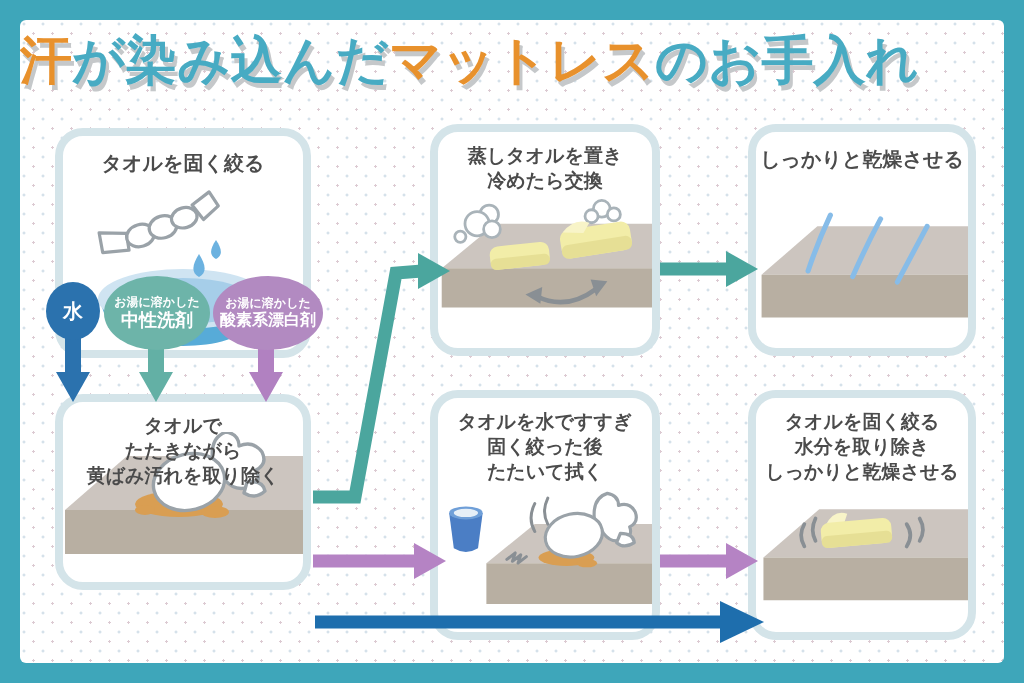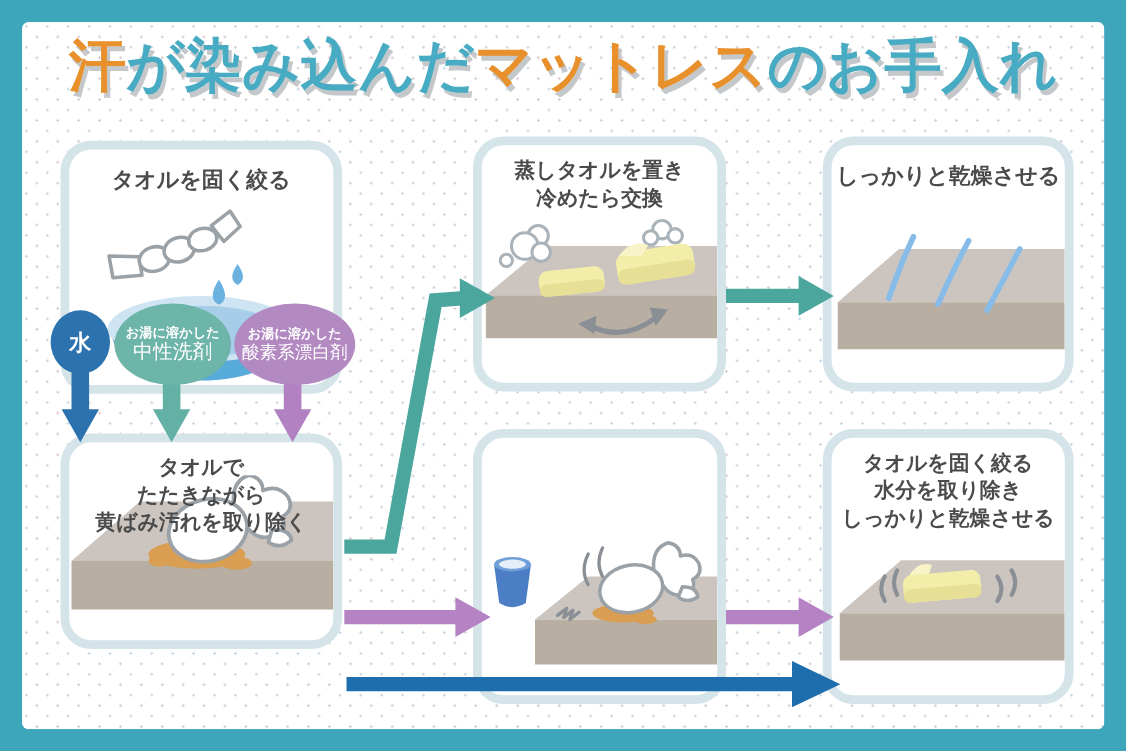--- a/index.html
+++ b/index.html
@@ -5,21 +5,21 @@
   html,body{margin:0;padding:0;}
   body{width:1024px;height:683px;font-family:"DejaVu Sans","Liberation Sans",sans-serif;}
   .frame{position:relative;width:1024px;height:683px;background:#3ea6ba;}
   .canvas{position:absolute;left:20px;top:20px;width:984px;height:643px;border-radius:6px;overflow:hidden;
     background-color:#ffffff;
     background-image:
       radial-gradient(circle,#dccad2 1.1px,transparent 1.3px),
       radial-gradient(circle,#c7d7e3 1.1px,transparent 1.3px);
     background-size:19px 19px,19px 19px;
     background-position:4px 4px,13.5px 13.5px;}
-  .main-title{position:absolute;top:12px;left:0;right:0;z-index:2;text-align:center;
+  .main-title{position:absolute;top:12px;left:0;right:0;z-index:2;
     font-size:52px;font-weight:900;letter-spacing:0px;line-height:1.1;
     text-shadow:3px 5px 0 #c5c8ca;white-space:nowrap;}
   .seg-orange{color:#e8912c;}
   .seg-teal{color:#47abc3;}
   .panel{position:absolute;background:#ffffff;border:8px solid #d4e4e9;border-radius:28px;
     box-sizing:border-box;overflow:hidden;z-index:1;}
   .panel-title{white-space:pre-line;text-align:center;font-weight:bold;color:#4b4b4b;
     font-size:19px;line-height:1.32;margin-top:11px;position:relative;z-index:2;}
   .panel-title.single{margin-top:14px;font-size:20px;}
   .illu{position:absolute;left:0;bottom:0;width:100%;display:block;}
@@ -29,21 +29,21 @@
   #panel-step4{left:728px;top:104px;width:228px;height:232px;}
   #panel-step5{left:410px;top:370px;width:230px;height:250px;}
   #panel-step6{left:728px;top:370px;width:228px;height:250px;}
   .overlay{position:absolute;left:0;top:0;width:984px;height:643px;z-index:5;pointer-events:none;}
   .bubble{position:absolute;z-index:6;border-radius:50%;color:#ffffff;display:flex;flex-direction:column;
     align-items:center;justify-content:center;text-align:center;line-height:1.15;}
   #bubble-water{left:26px;top:262px;width:54px;height:58px;background:#2b72ae;font-size:20px;font-weight:bold;}
   #bubble-detergent{left:84px;top:256px;width:106px;height:74px;background:#6db4a9;}
   #bubble-bleach{left:193px;top:256px;width:110px;height:74px;background:#b28ac1;}
   .bubble .l1{font-size:12px;font-weight:bold;}
-  .bubble .l2{font-size:18px;font-weight:normal;}
+  .bubble .l2{font-size:18px;font-weight:bold;}
   #bubble-bleach .l2{font-size:16px;text-align:center;}
 </style>
 </head>
 <body>
 
 <div class="frame">
   <div class="canvas">
 
     <div class="main-title">
       <span class="seg-orange">汗</span><span class="seg-teal">が染み込んだ</span><span class="seg-orange">マットレス</span><span class="seg-teal">のお手入れ</span>
@@ -138,20 +138,23 @@
         </g>
         <g stroke="#87bce8" stroke-width="5.5" fill="none" stroke-linecap="round">
           <path d="M56,78 Q66,48 80,18"></path>
           <path d="M104,84 Q118,52 134,22"></path>
           <path d="M152,90 Q168,60 184,30"></path>
         </g>
       </svg>
     </div>
 
     <div class="panel" id="panel-step5">
+      <div class="panel-title">タオルを水ですすぎ
+固く絞った後
+たたいて拭く</div>
       <svg class="illu" viewBox="0 0 230 160" style="height:160px">
         <g>
           <path d="M12,38 L17,76 Q30,84 43,76 L48,38 Z" fill="#4b7ec5"></path>
           <ellipse cx="30" cy="38" rx="18" ry="7" fill="#6f9fd8"></ellipse>
           <ellipse cx="30" cy="38" rx="13" ry="4.5" fill="#e6eff7"></ellipse>
         </g>
         <g>
           <polygon points="52,92 104,50 230,50 230,92" fill="#ccc5bf"></polygon>
           <polygon points="52,92 230,92 230,136 52,136" fill="#b8afa2"></polygon>
         </g>

